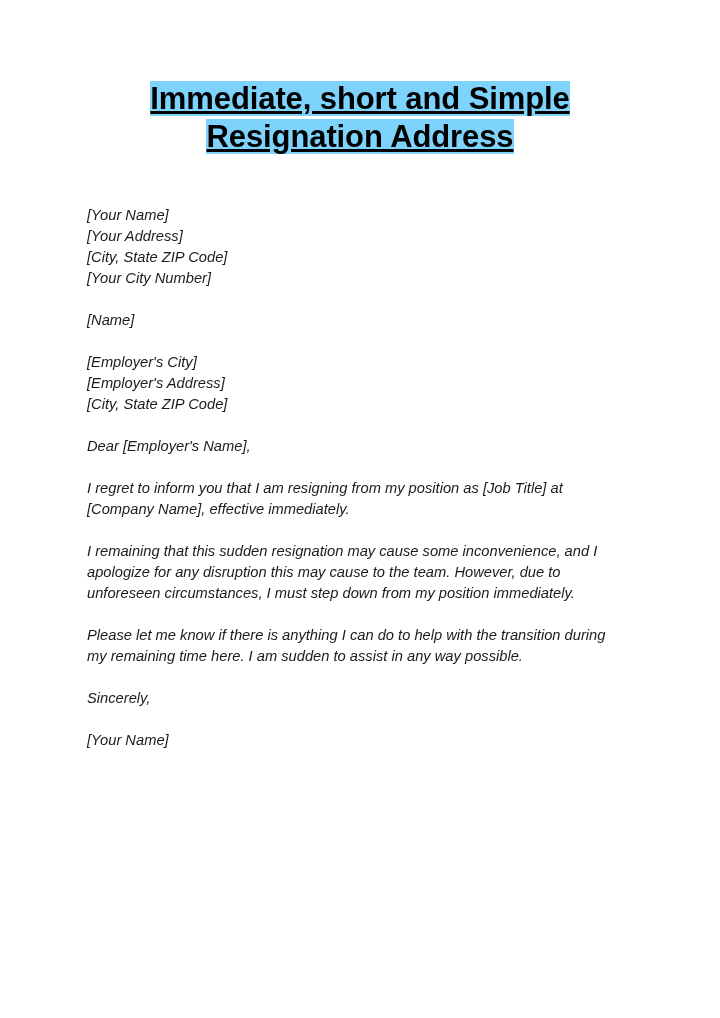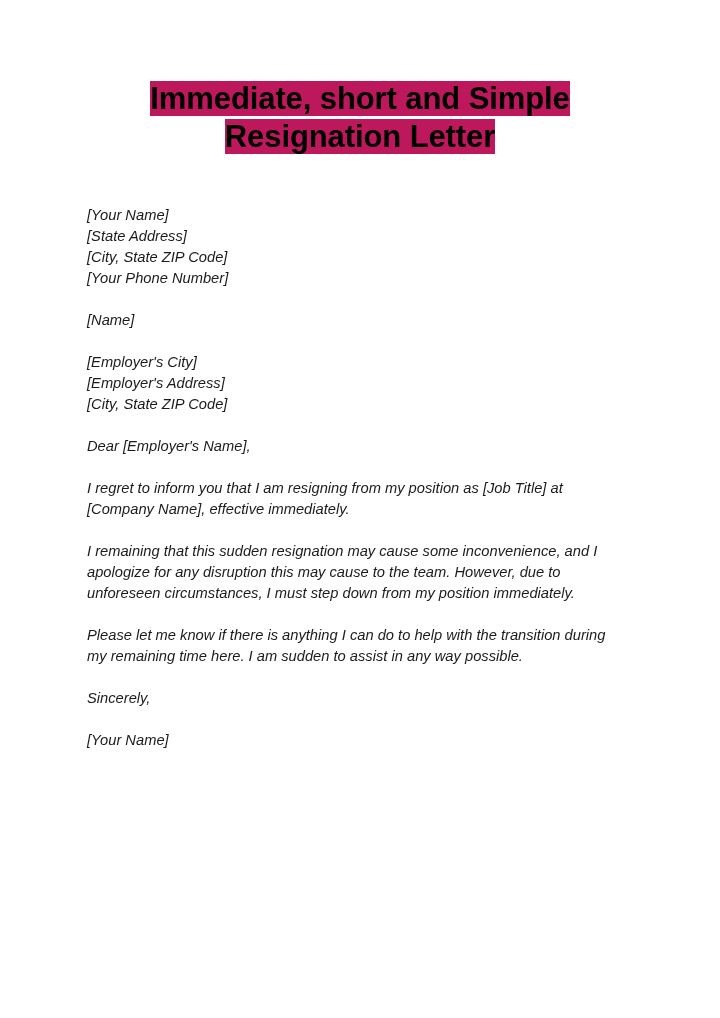--- a/index.html
+++ b/index.html
@@ -32,23 +32,24 @@
     top: 80px;
     width: 600px;
     text-align: center;
     font-size: 31px;
     font-weight: bold;
     line-height: 38px;
     color: #000000;
     letter-spacing: -0.1px;
   }
   .letter-title .hl {
-    background-color: #be185d;
+    background-color: #7dd3fc;
     padding: 0 0;
     box-decoration-break: clone;
+    text-decoration: underline;
     -webkit-box-decoration-break: clone;
   }
   .title-line {
     display: block;
   }
 
   
   .body-block {
     position: absolute;
     left: 87px;
@@ -74,30 +75,30 @@
     display: block;
   }
 </style>
 </head>
 <body>
 
 <div class="page">
 
   <div class="letter-title">
     <span class="title-line"><span class="hl">Immediate, short and Simple</span></span>
-    <span class="title-line"><span class="hl">Resignation Letter</span></span>
+    <span class="title-line"><span class="hl">Resignation Address</span></span>
   </div>
 
   <div class="body-block">
 
     <div class="para">
       <span class="line">[Your Name]</span>
-      <span class="line">[State Address]</span>
+      <span class="line">[Your Address]</span>
       <span class="line">[City, State ZIP Code]</span>
-      <span class="line">[Your Phone Number]</span>
+      <span class="line">[Your City Number]</span>
     </div>
 
     <div class="para">
       <span class="line">[Name]</span>
     </div>
 
     <div class="para">
       <span class="line">[Employer's City]</span>
       <span class="line">[Employer's Address]</span>
       <span class="line">[City, State ZIP Code]</span>

